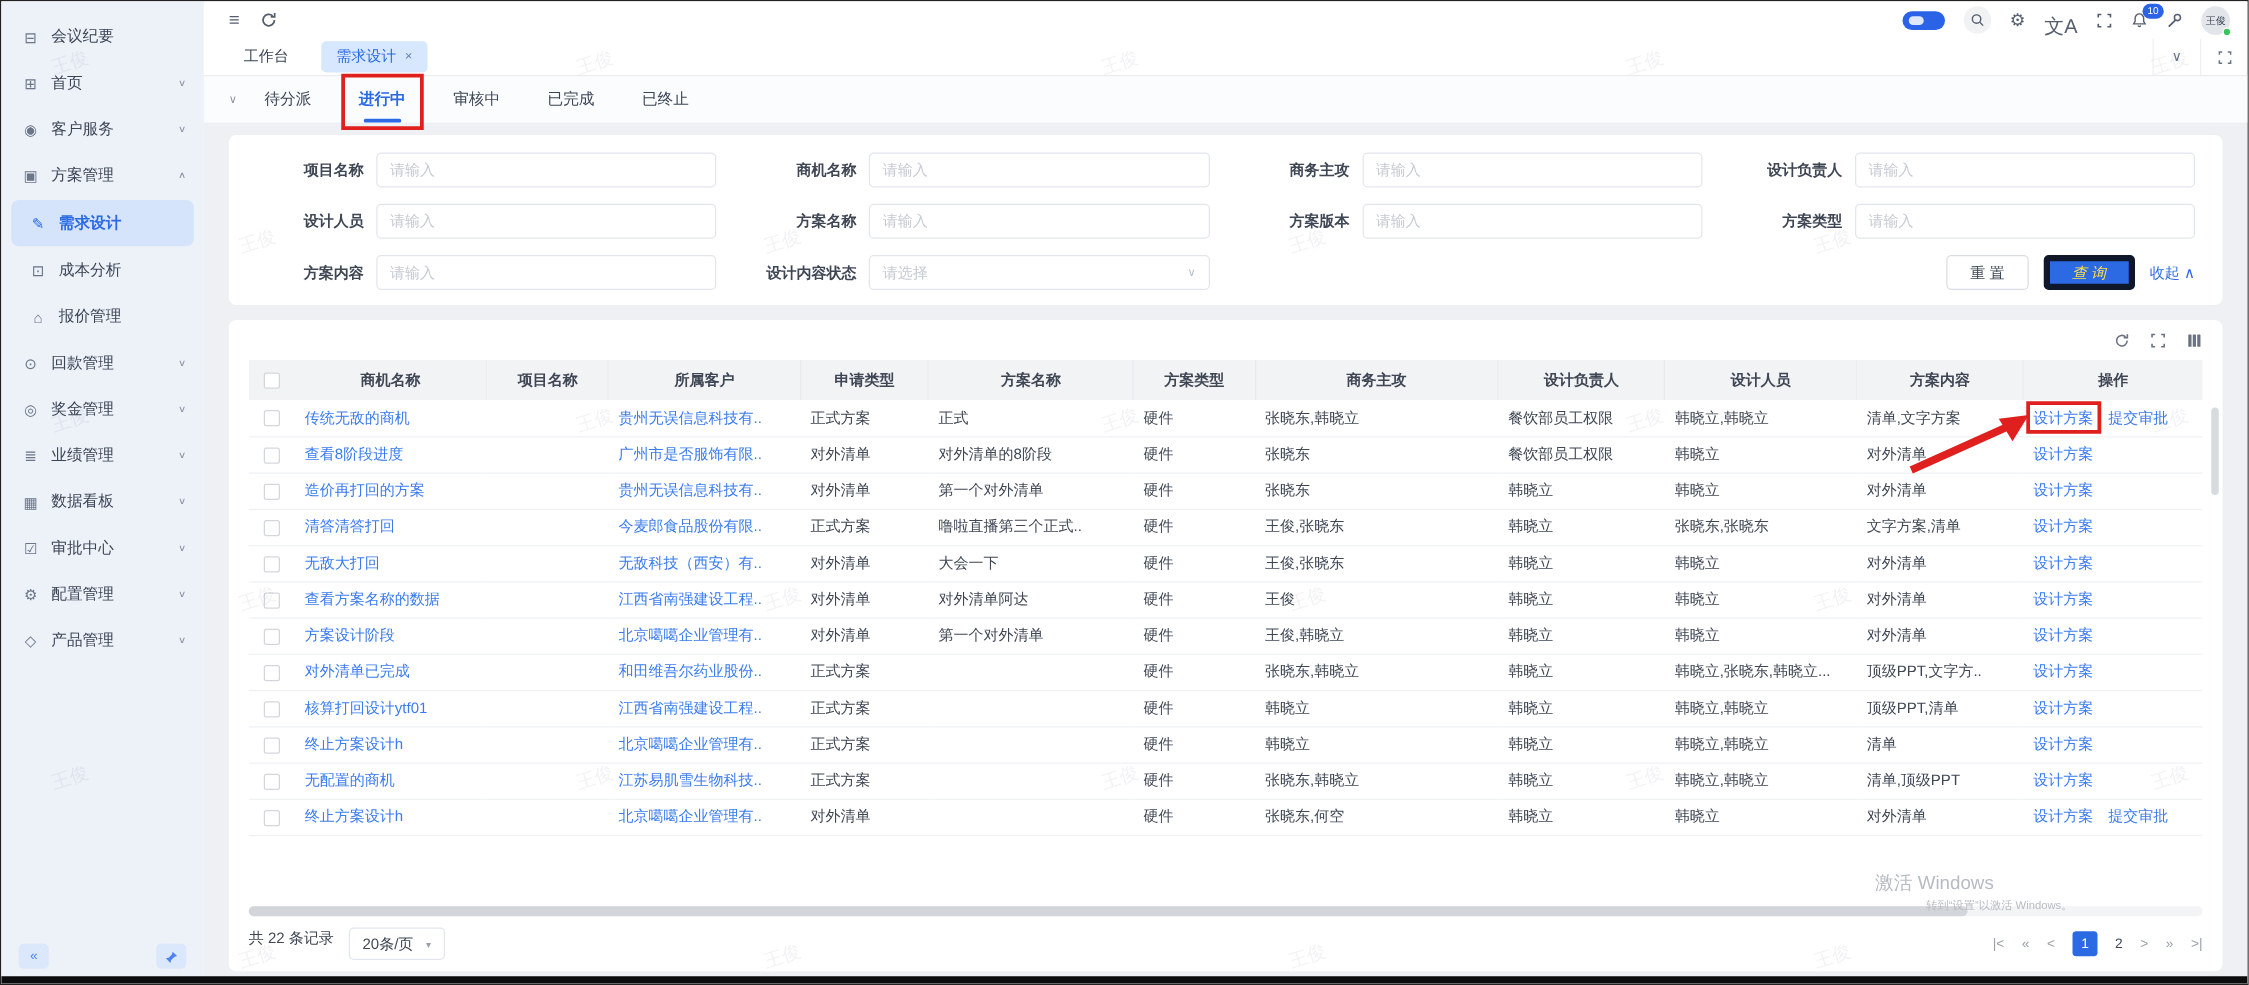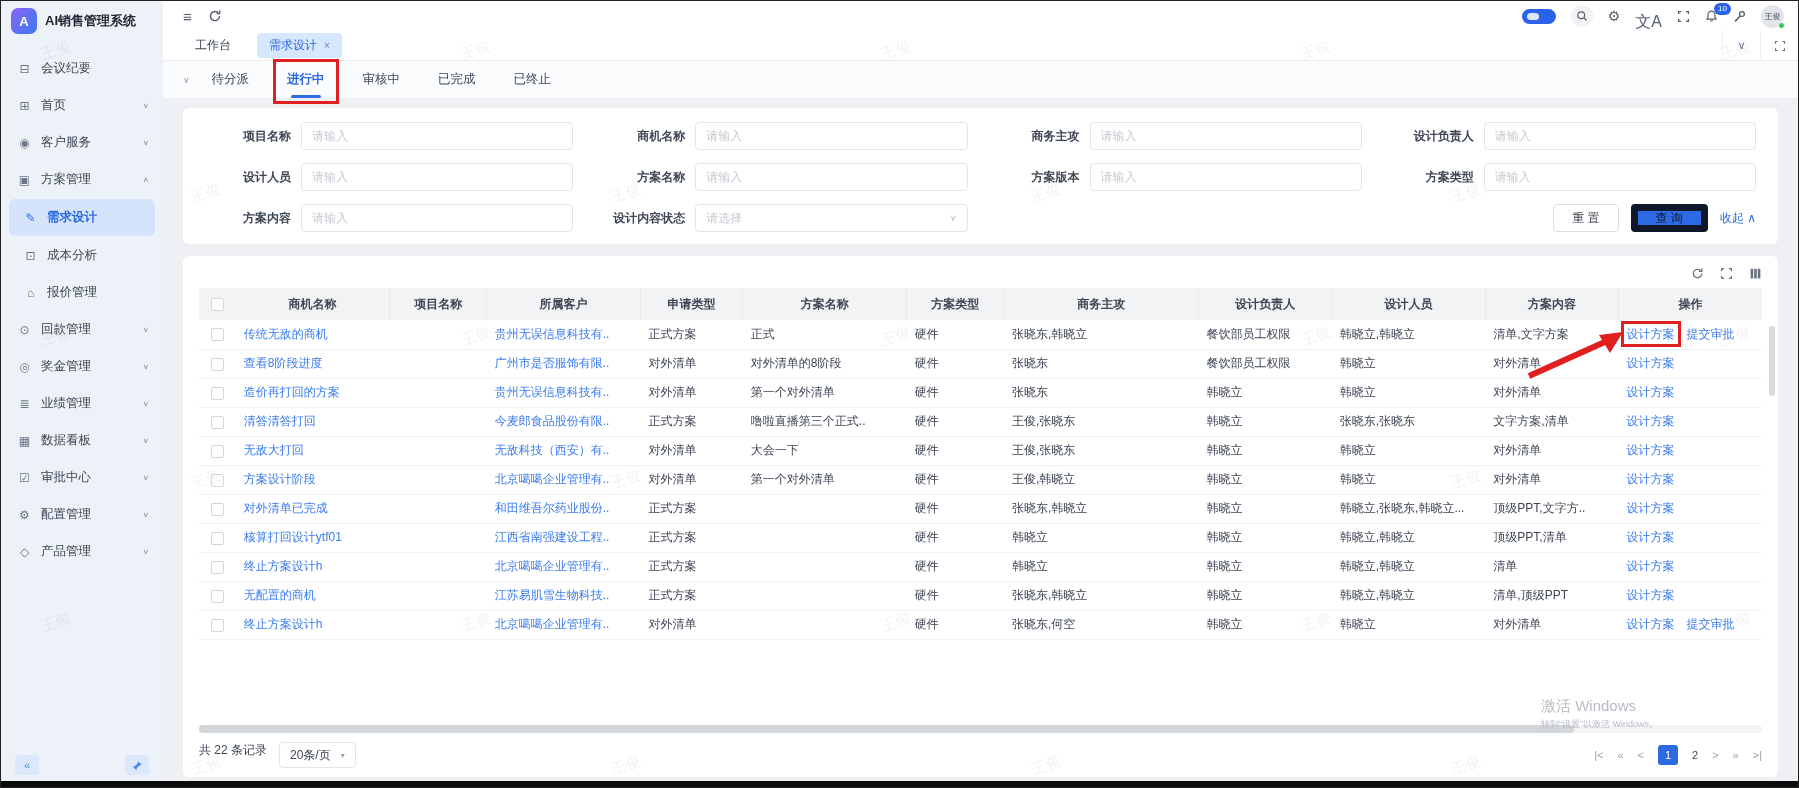--- a/index.html
+++ b/index.html
@@ -59,21 +59,21 @@
   .f-grid { display:grid; grid-template-columns:repeat(4,1fr); column-gap:26px; row-gap:13px; }
   .f-cell { display:flex; align-items:center; }
   .f-label { width:86px; text-align:right; font-size:12px; font-weight:bold; color:#3f4654; margin-right:10px; white-space:nowrap; flex-shrink:0; }
   .f-input { flex:1; height:28px; border:1px solid #e2e6ec; border-radius:4px; padding:0 10px; font-size:12px; color:#333; outline:none; min-width:0; font-family:inherit; }
   .f-input::placeholder { color:#c6cad2; }
   .f-select { flex:1; height:28px; border:1px solid #e2e6ec; border-radius:4px; padding:0 10px; font-size:12px; color:#c6cad2; display:flex; align-items:center; justify-content:space-between; cursor:pointer; }
   .f-select .chev { color:#b6bcc6; font-size:9px; }
   .f-actions { grid-column:4; display:flex; align-items:center; justify-content:flex-end; gap:12px; }
   .btn { height:28px; padding:0 18px; border-radius:4px; font-size:12px; display:flex; align-items:center; cursor:pointer; white-space:nowrap; }
   .btn-plain { background:#fff; border:1px solid #d9dde3; color:#3f4654; }
-  .btn-primary { background:#2c6ae3; color:#0f172a; border:7px solid #0f172a; }
+  .btn-primary { background:#2c6ae3; color:#fde047; border:5px solid #0f172a;font-style:italic; }
   .link-collapse { color:#2c6ae3; font-size:12px; cursor:pointer; white-space:nowrap; }
 
   .table-card { background:#fff; border-radius:6px; margin:12px 20px 10px; flex:1; padding:6px 16px 6px; display:flex; flex-direction:column; min-height:0; position:relative; }
   .t-toolbar { height:26px; display:flex; align-items:center; justify-content:flex-end; gap:16px; color:#6b7380; }
   .t-toolbar svg { cursor:pointer; }
   table { width:100%; border-collapse:collapse; table-layout:fixed; font-size:12px; }
   thead th { background:#f2f3f5; height:32px; font-size:12px; color:#3f4654; font-weight:bold; text-align:center; border-right:1px solid #e7e9ed; white-space:nowrap; overflow:hidden; }
   thead th:last-child, thead th:first-child { border-right:none; }
   tbody td { height:29px; border-bottom:1px solid #f0f1f3; color:#3f4654; padding:0 8px; white-space:nowrap; overflow:hidden; text-overflow:ellipsis; }
   .c-cb { text-align:center; padding:0; }
@@ -92,35 +92,31 @@
   .tf-left { display:flex; gap:12px; font-size:12px; color:#3f4654; }
   .pagesize { border:1px solid #e2e6ec; border-radius:4px; height:26px; padding:0 10px; display:flex; align-items:center; gap:10px; cursor:pointer; color:#3f4654; }
   .pagesize .chev { font-size:8px; color:#9aa0aa; }
   .pager { display:flex; align-items:center; gap:14px; font-size:11px; color:#9aa0aa; }
   .pg { cursor:pointer; }
   .pg-num { font-size:11px; color:#3f4654; cursor:pointer; }
   .pg-num.active { background:#2c6ae3; color:#fff; width:20px; height:20px; border-radius:3px; display:flex; align-items:center; justify-content:center; }
 
   .win-wm { position:absolute; right:120px; bottom:46px; color:#b7bbc2; z-index:6; pointer-events:none; }
   .win-wm .l1 { font-size:15px; }
-  .win-wm .l2 { font-size:9px; margin-top:2px; }
+  .win-wm .l2 { font-size:9px; margin-top:2px;margin-left:41px; }
 
   .wm-layer { position:absolute; inset:0; pointer-events:none; z-index:5; overflow:hidden; }
   .wm { position:absolute; transform:rotate(-18deg); color:rgba(55,65,90,.07); font-size:15px; white-space:nowrap; }
 </style>
 </head>
 <body>
 
 <div class="page">
 
   <div class="sidebar">
-    <div class="logo-row">
-      <div class="logo-badge"></div>
-      <div class="logo-title">AI销售管理系统</div>
-    </div>
     <div class="menu">
       <div class="m-item">
         <span class="mi-icon">⊟</span>
         <span class="mi-label">会议纪要</span>
       </div>
       <div class="m-item">
         <span class="mi-icon">⊞</span>
         <span class="mi-label">首页</span>
         <span class="mi-chev">∨</span>
       </div>
@@ -445,20 +441,34 @@
     <td>大会一下</td>
     <td>硬件</td>
     <td>王俊,张晓东</td>
     <td>韩晓立</td>
     <td>韩晓立</td>
     <td>对外清单</td>
     <td class="c-ops"><span class="op-link">设计方案</span></td>
   </tr>
               <tr>
     <td class="c-cb"><span class="cb"></span></td>
+    <td class="c-link">查看方案名称的数据</td>
+    <td></td>
+    <td class="c-link">江西省南强建设工程..</td>
+    <td>对外清单</td>
+    <td>对外清单阿达</td>
+    <td>硬件</td>
+    <td>王俊</td>
+    <td>韩晓立</td>
+    <td>韩晓立</td>
+    <td>对外清单</td>
+    <td class="c-ops"><span class="op-link">设计方案</span></td>
+  </tr>
+              <tr>
+    <td class="c-cb"><span class="cb"></span></td>
     <td class="c-link">方案设计阶段</td>
     <td></td>
     <td class="c-link">北京噶噶企业管理有..</td>
     <td>对外清单</td>
     <td>第一个对外清单</td>
     <td>硬件</td>
     <td>王俊,韩晓立</td>
     <td>韩晓立</td>
     <td>韩晓立</td>
     <td>对外清单</td>

